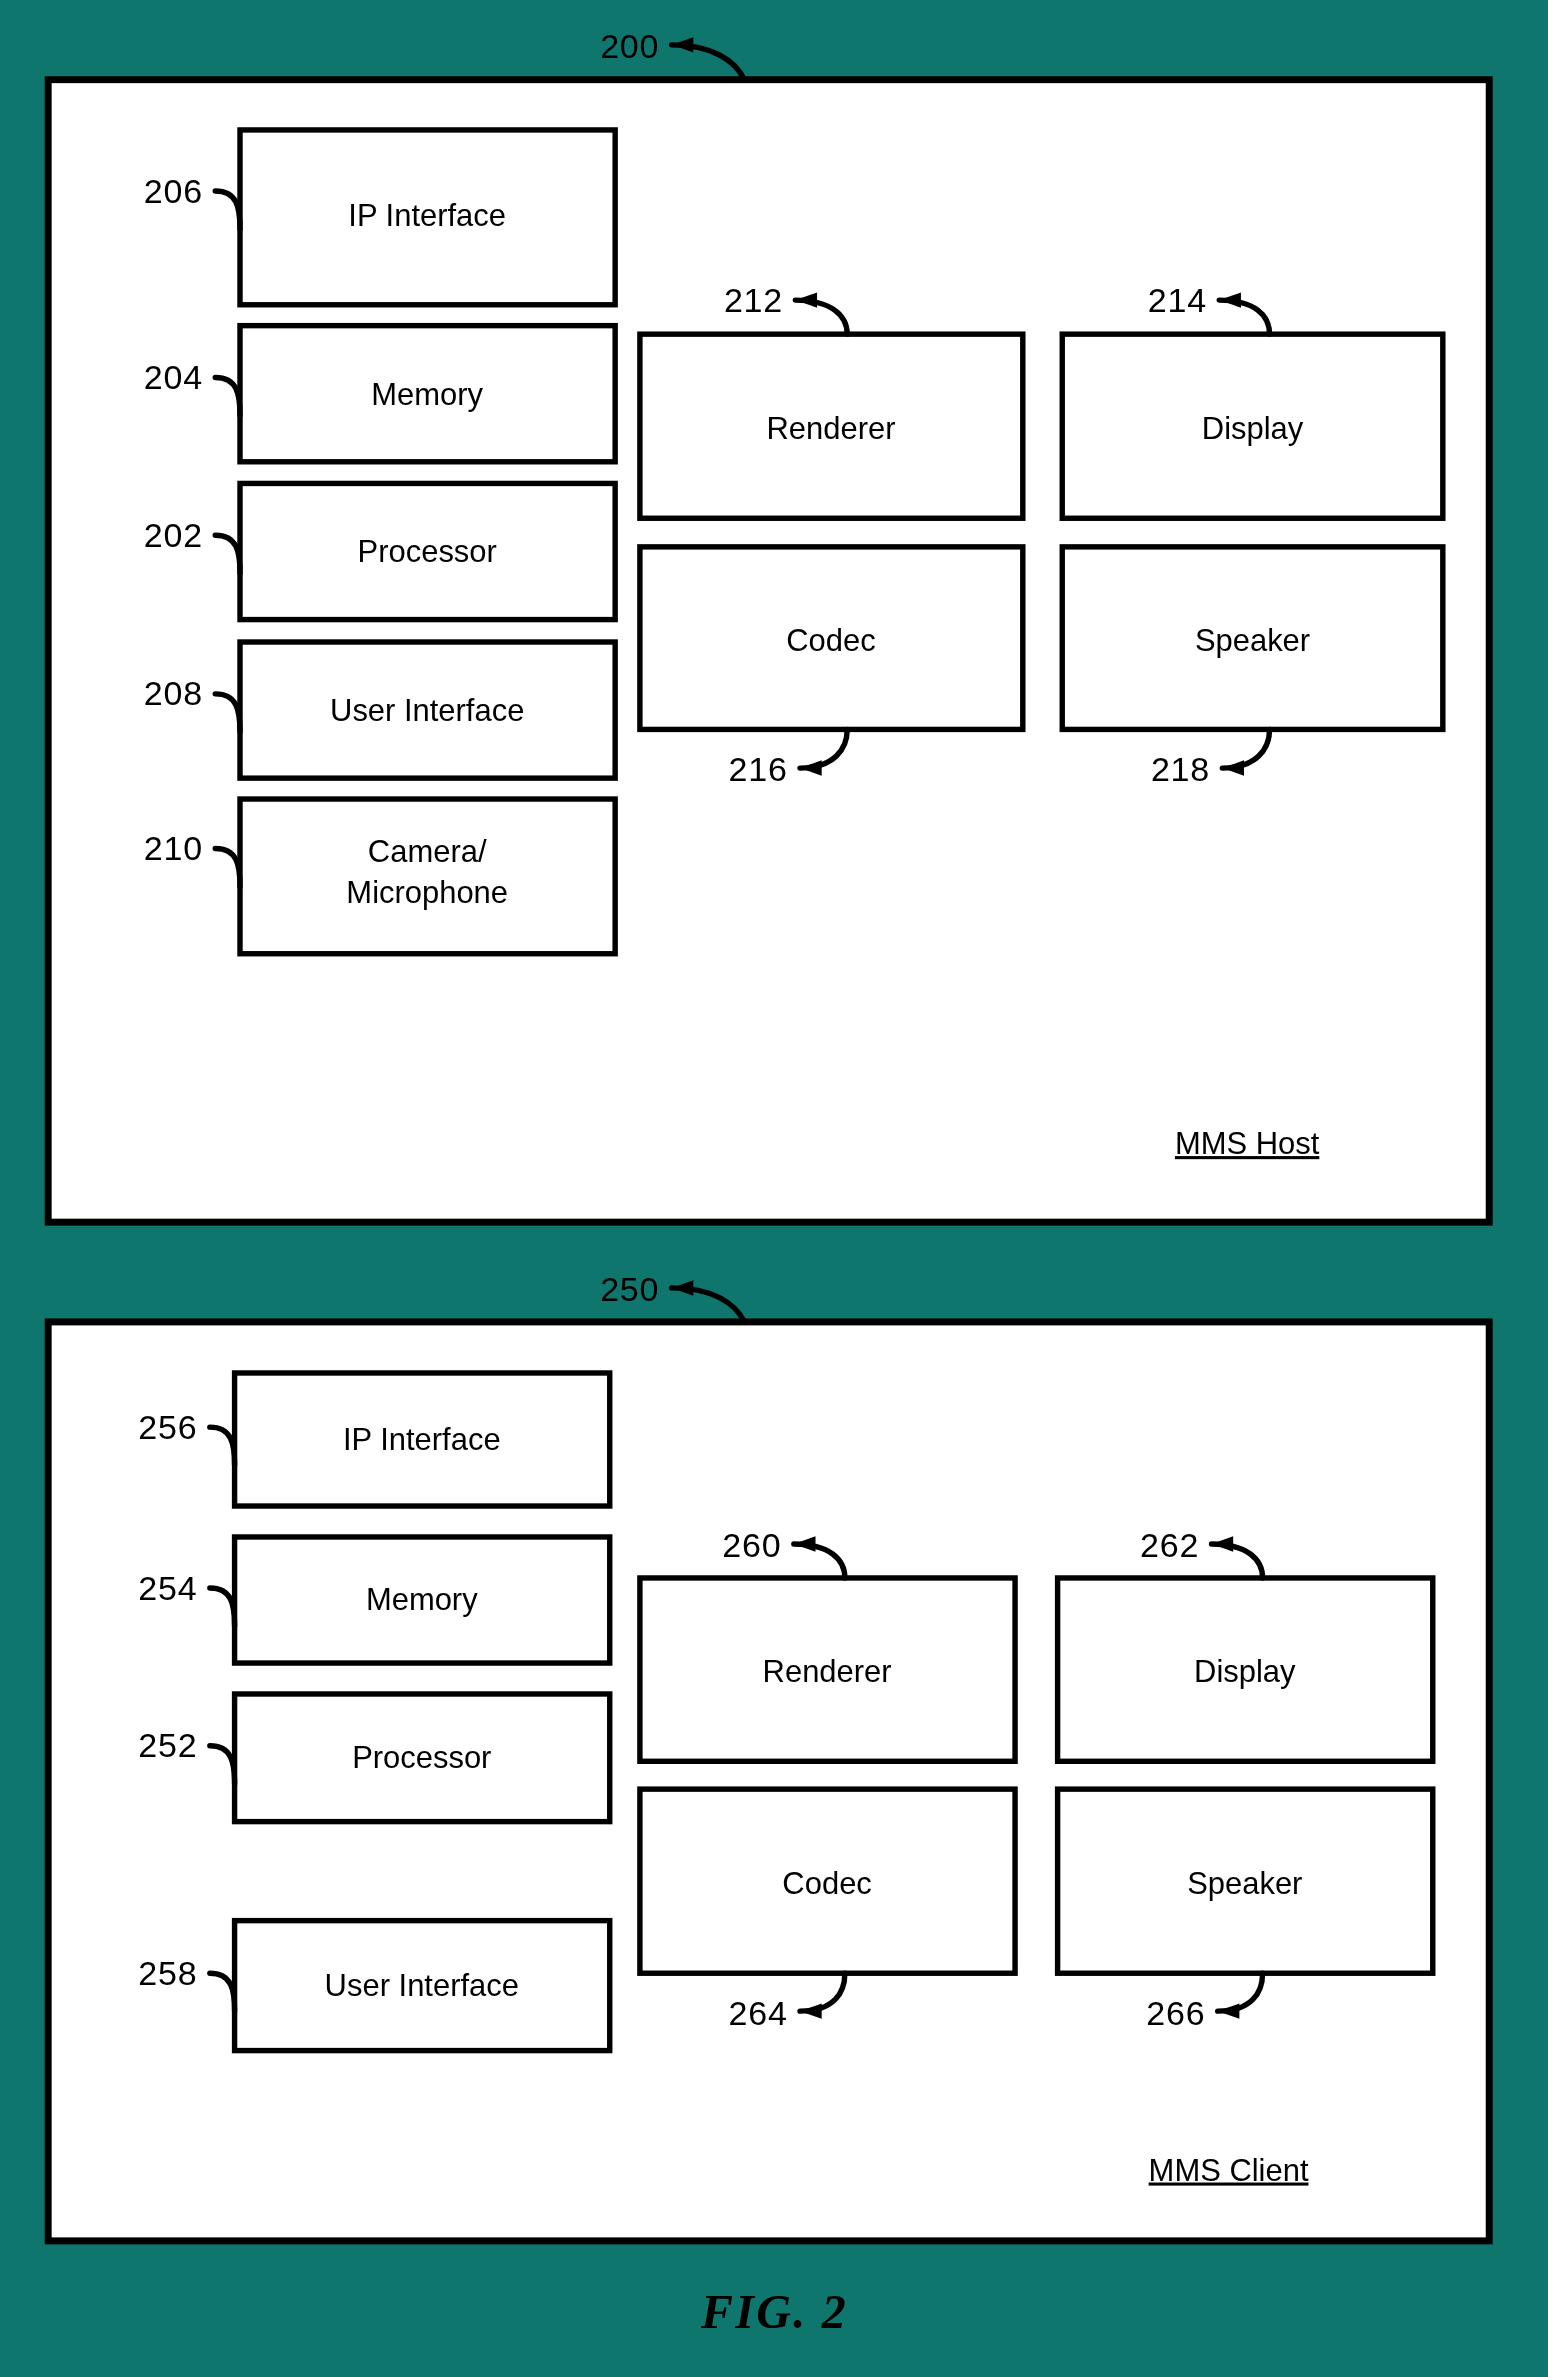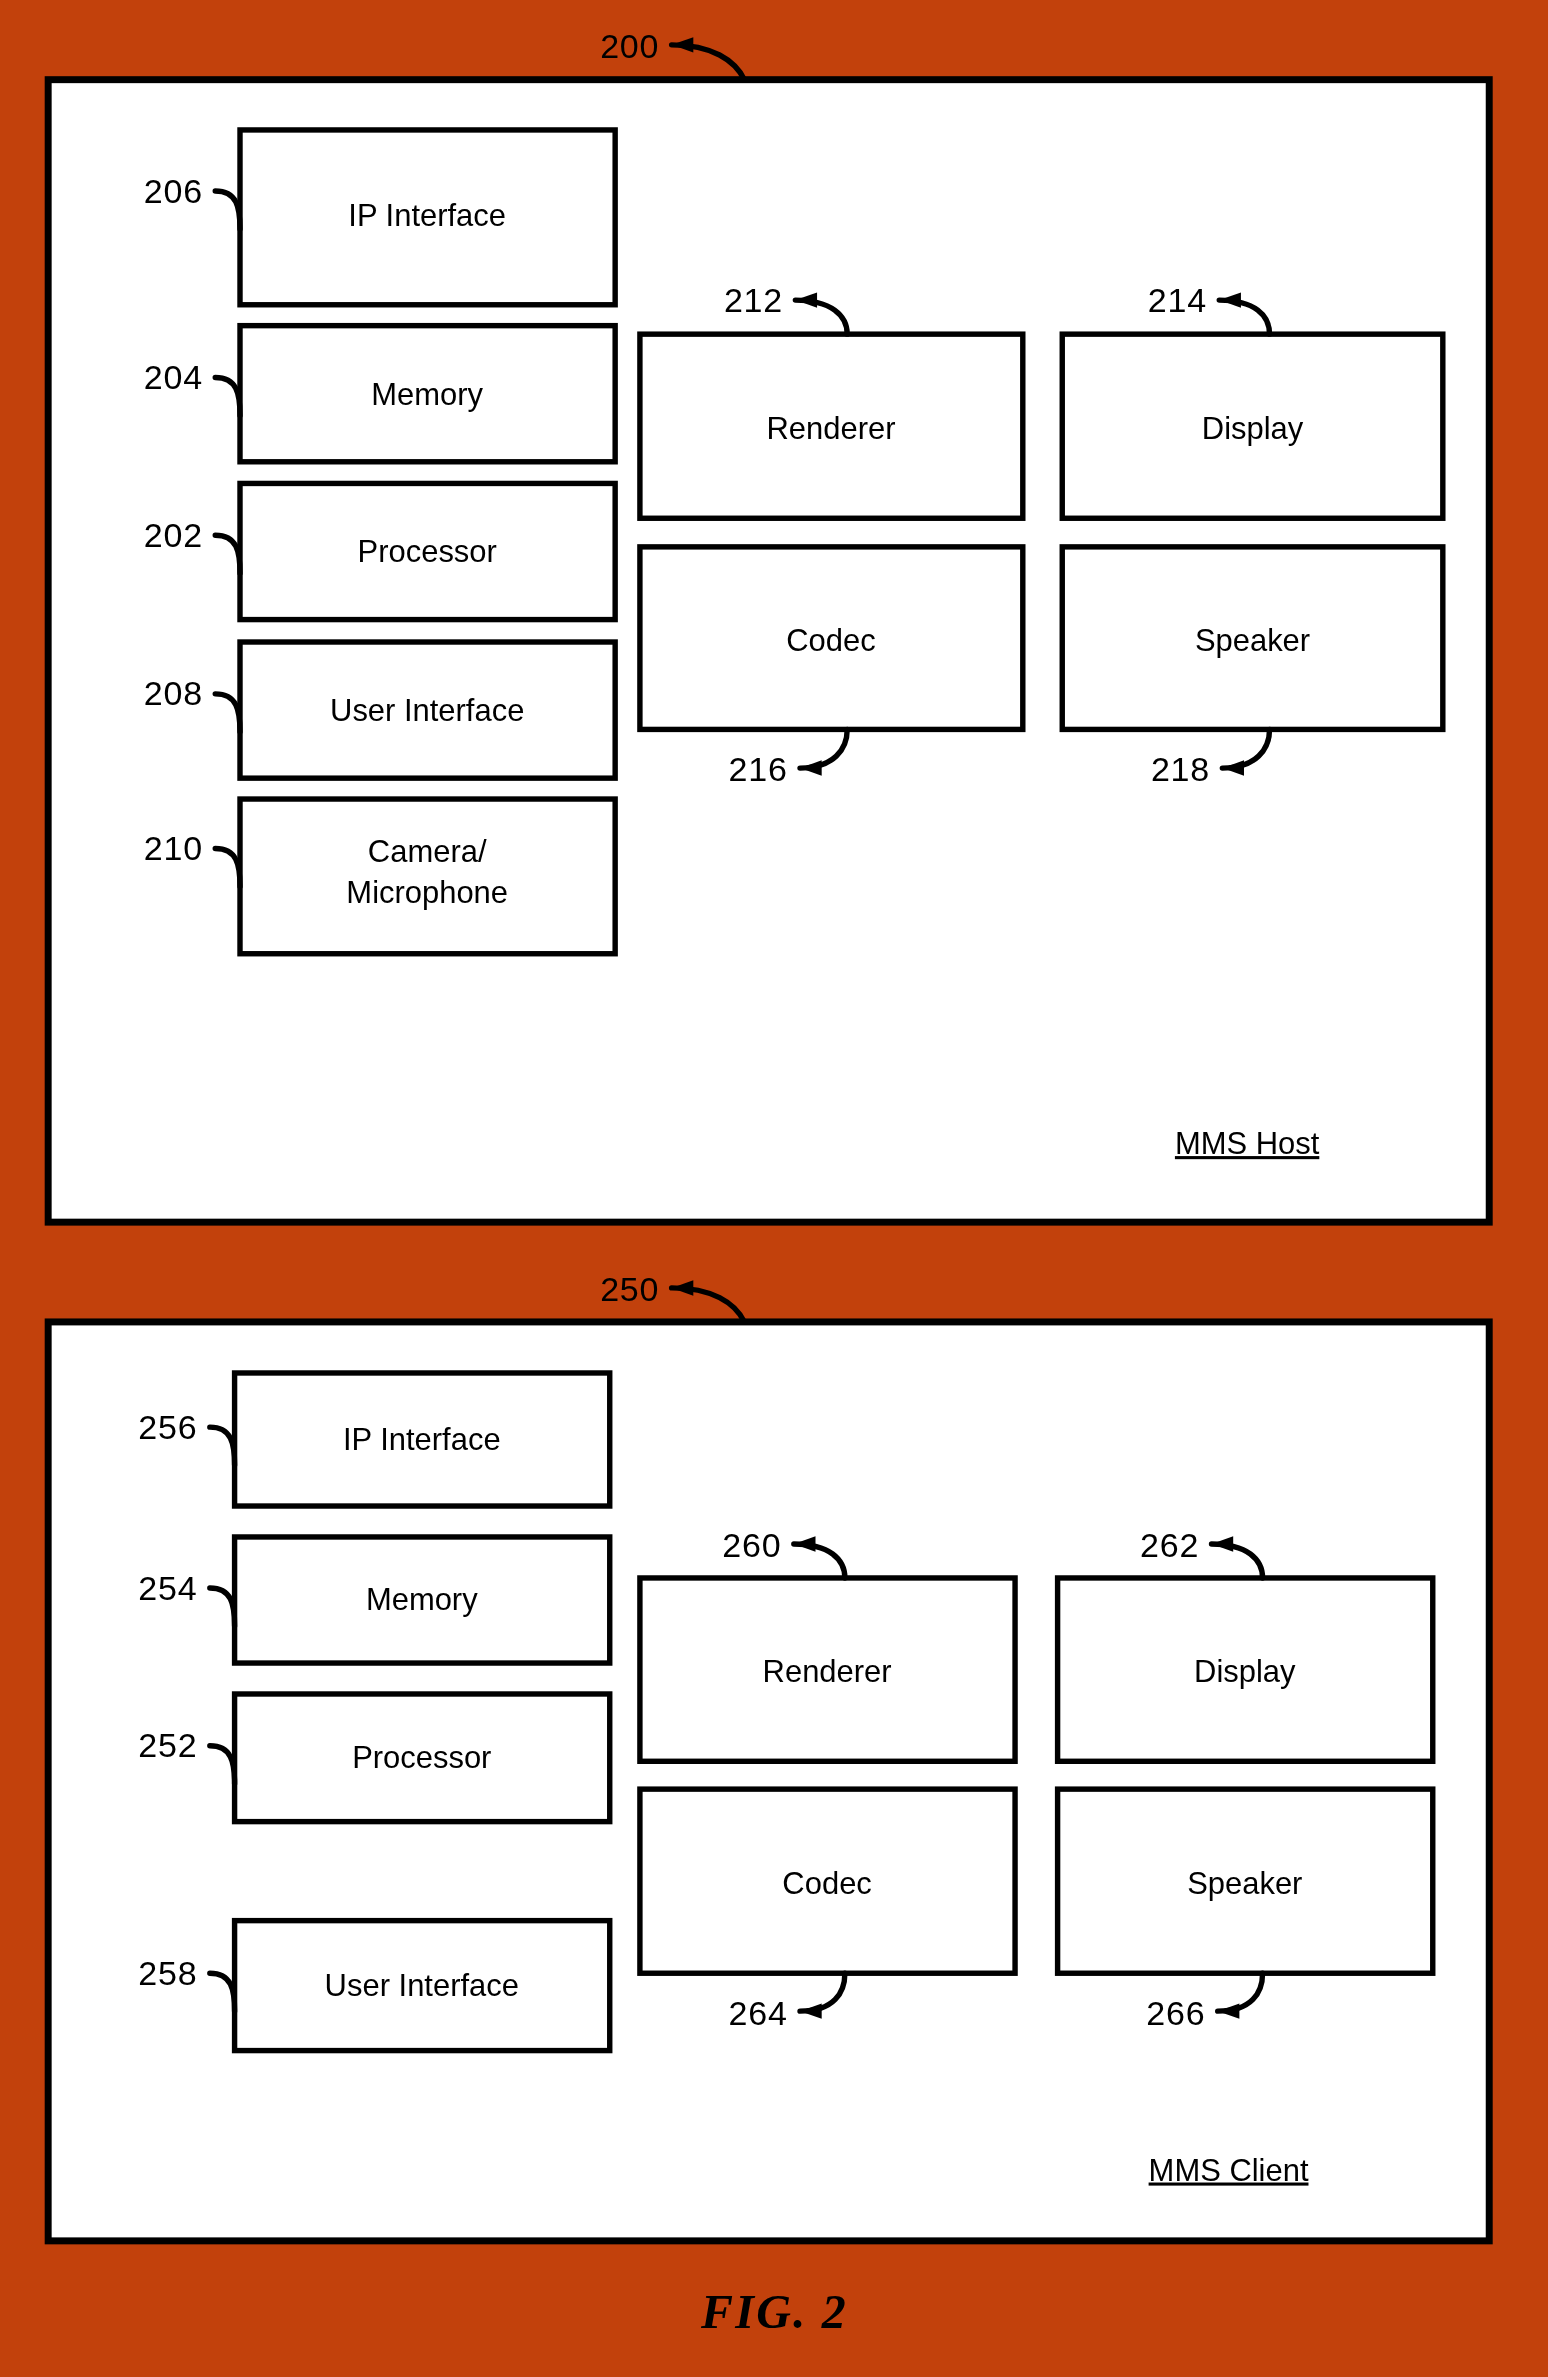--- a/index.html
+++ b/index.html
@@ -9,21 +9,21 @@
     background: #ffffff;
   }
   body {
     font-family: "Liberation Sans", sans-serif;
     color: #000000;
   }
   #page {
     position: relative;
     width: 1549px;
     height: 2377px;
-    background: #c2410c;
+    background: #0f766e;
     overflow: hidden;
   }
   #figure-svg {
     position: absolute;
     left: 0;
     top: 0;
     width: 1549px;
     height: 2377px;
     display: block;
   }

